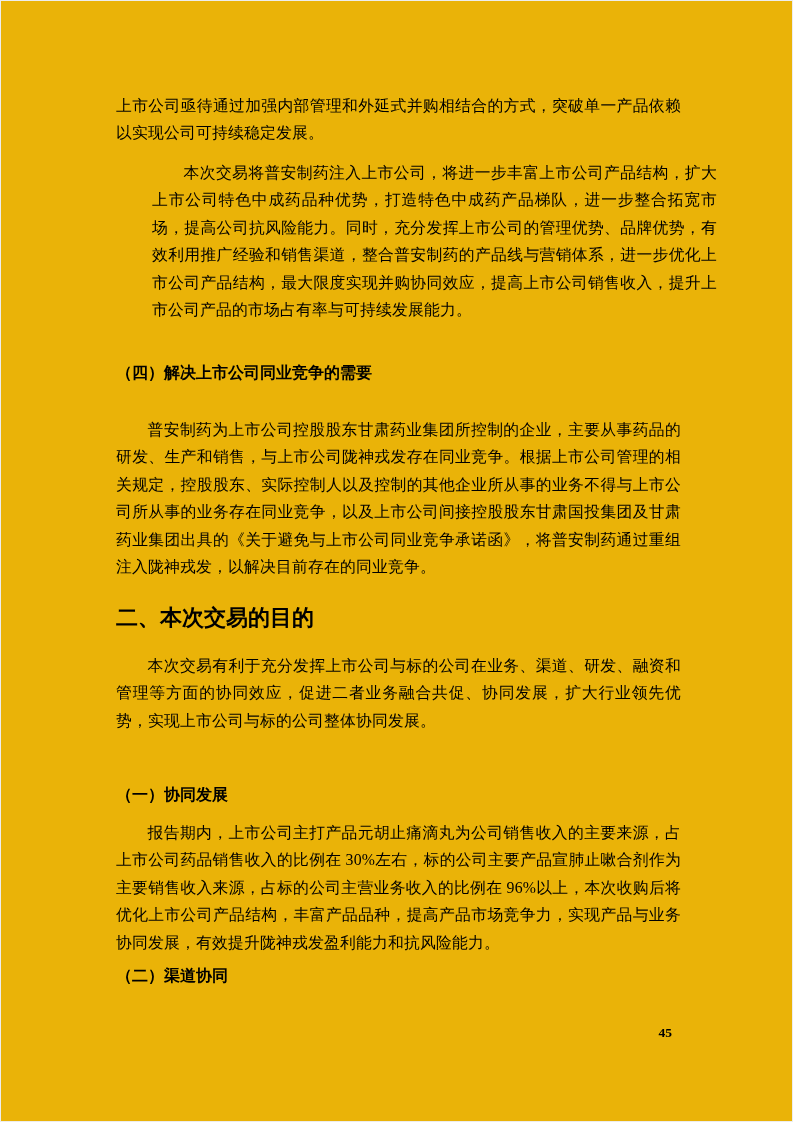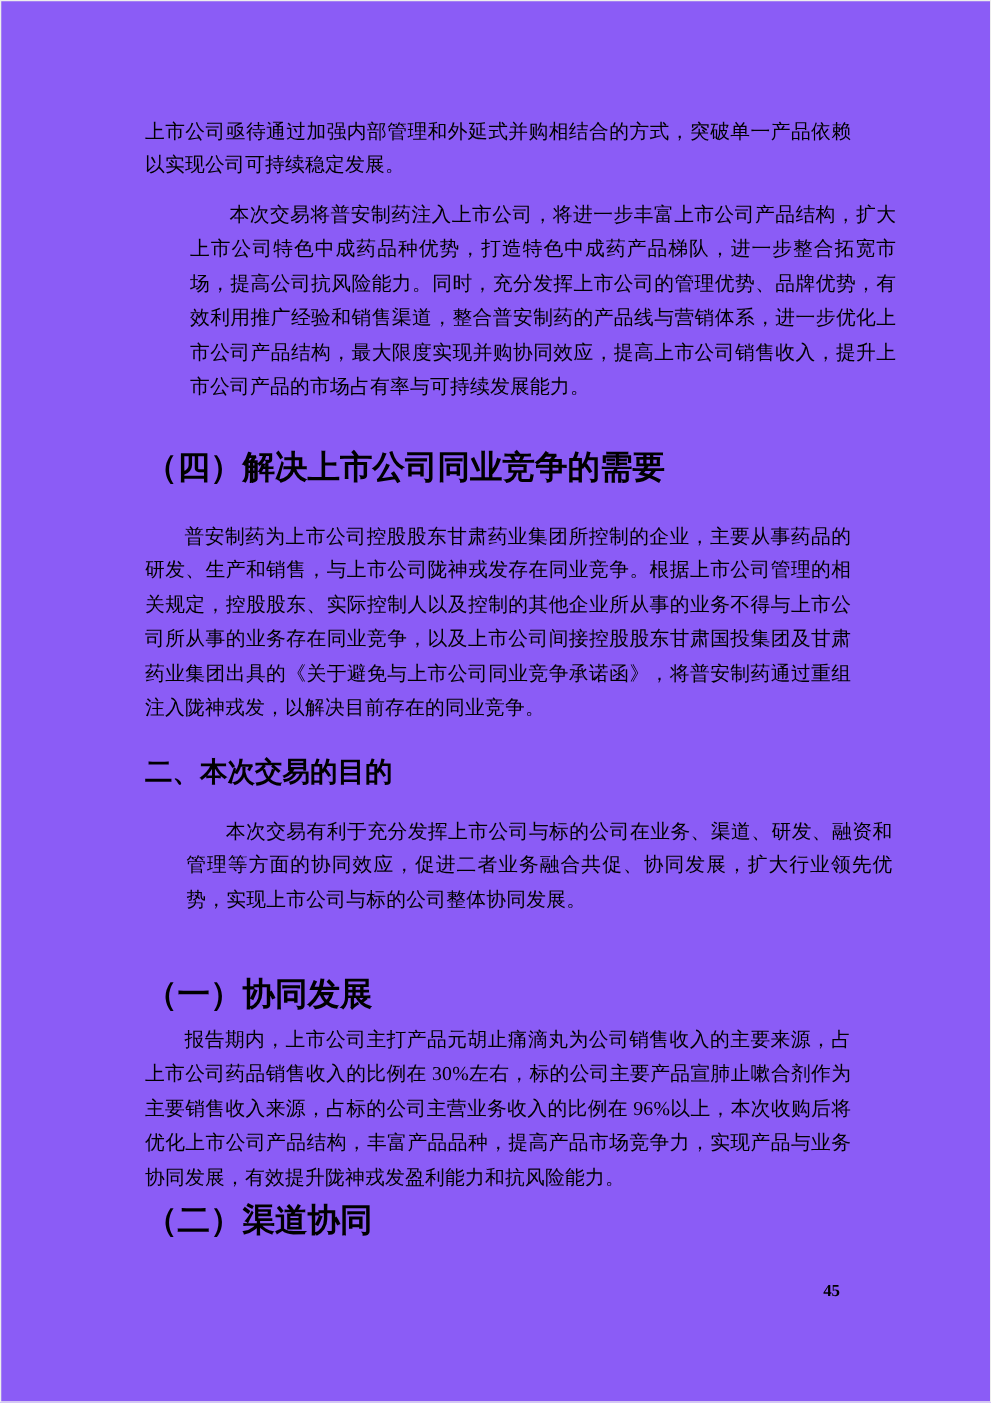--- a/index.html
+++ b/index.html
@@ -4,21 +4,21 @@
   <style>
     html, body {
       margin: 0;
       padding: 0;
       background: #ffffff;
     }
     .page {
       position: relative;
       width: 793px;
       height: 1122px;
-      background: #8b5cf6;
+      background: #eab308;
       box-sizing: border-box;
       border: 1px solid #ededed;
       overflow: hidden;
       color: #000000;
     }
     .body-text {
       position: absolute;
       left: 115px;
       width: 565px;
       margin: 0;
@@ -35,21 +35,21 @@
     .heading {
       position: absolute;
       left: 115px;
       width: 565px;
       margin: 0;
       font-family: "Liberation Sans", "DejaVu Sans", sans-serif;
       font-weight: bold;
       color: #000000;
     }
     .heading.sub {
-      font-size: 26px;
+      font-size: 16px;
       line-height: 28px;
     }
     .heading.main {
       font-size: 22px;
       line-height: 30px;
     }
     .page-number {
       position: absolute;
       top: 1024px;
       right: 120px;
@@ -67,21 +67,21 @@
   <p class="body-text" style="top: 91px;">上市公司亟待通过加强内部管理和外延式并购相结合的方式，突破单一产品依赖以实现公司可持续稳定发展。</p>
 
   <p class="body-text indent" style="top: 158px; margin-left: 36px;">本次交易将普安制药注入上市公司，将进一步丰富上市公司产品结构，扩大上市公司特色中成药品种优势，打造特色中成药产品梯队，进一步整合拓宽市场，提高公司抗风险能力。同时，充分发挥上市公司的管理优势、品牌优势，有效利用推广经验和销售渠道，整合普安制药的产品线与营销体系，进一步优化上市公司产品结构，最大限度实现并购协同效应，提高上市公司销售收入，提升上市公司产品的市场占有率与可持续发展能力。</p>
 
   <h3 class="heading sub" style="top: 358px;">（四）解决上市公司同业竞争的需要</h3>
 
   <p class="body-text indent" style="top: 415px;">普安制药为上市公司控股股东甘肃药业集团所控制的企业，主要从事药品的研发、生产和销售，与上市公司陇神戎发存在同业竞争。根据上市公司管理的相关规定，控股股东、实际控制人以及控制的其他企业所从事的业务不得与上市公司所从事的业务存在同业竞争，以及上市公司间接控股股东甘肃国投集团及甘肃药业集团出具的《关于避免与上市公司同业竞争承诺函》，将普安制药通过重组注入陇神戎发，以解决目前存在的同业竞争。</p>
 
   <h2 class="heading main" style="top: 602px;">二、本次交易的目的</h2>
 
-  <p class="body-text indent" style="top: 651px; margin-left: 33px;">本次交易有利于充分发挥上市公司与标的公司在业务、渠道、研发、融资和管理等方面的协同效应，促进二者业务融合共促、协同发展，扩大行业领先优势，实现上市公司与标的公司整体协同发展。</p>
+  <p class="body-text indent" style="top: 651px;">本次交易有利于充分发挥上市公司与标的公司在业务、渠道、研发、融资和管理等方面的协同效应，促进二者业务融合共促、协同发展，扩大行业领先优势，实现上市公司与标的公司整体协同发展。</p>
 
   <h3 class="heading sub" style="top: 780px;">（一）协同发展</h3>
 
   <p class="body-text indent" style="top: 818px;">报告期内，上市公司主打产品元胡止痛滴丸为公司销售收入的主要来源，占上市公司药品销售收入的比例在 30%左右，标的公司主要产品宣肺止嗽合剂作为主要销售收入来源，占标的公司主营业务收入的比例在 96%以上，本次收购后将优化上市公司产品结构，丰富产品品种，提高产品市场竞争力，实现产品与业务协同发展，有效提升陇神戎发盈利能力和抗风险能力。</p>
 
   <h3 class="heading sub" style="top: 961px;">（二）渠道协同</h3>
 
   <div class="page-number">45</div>
 
 </div>

